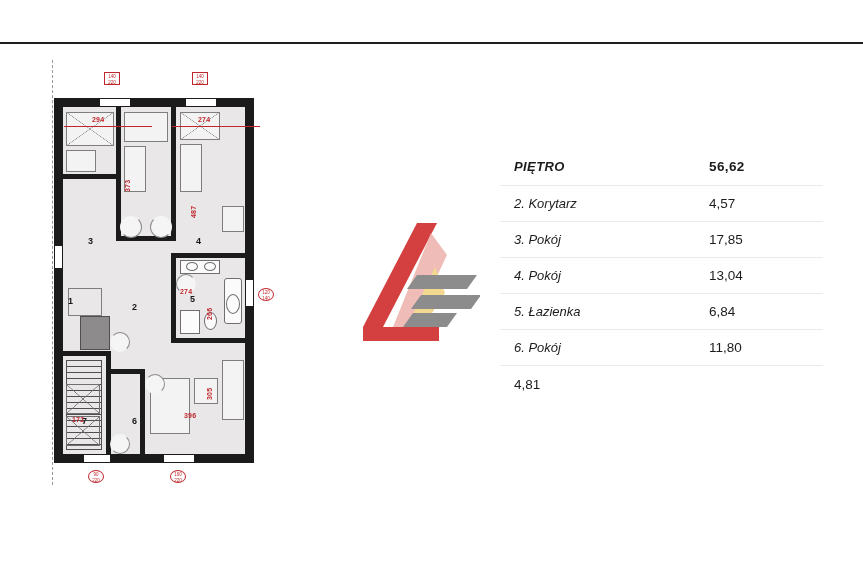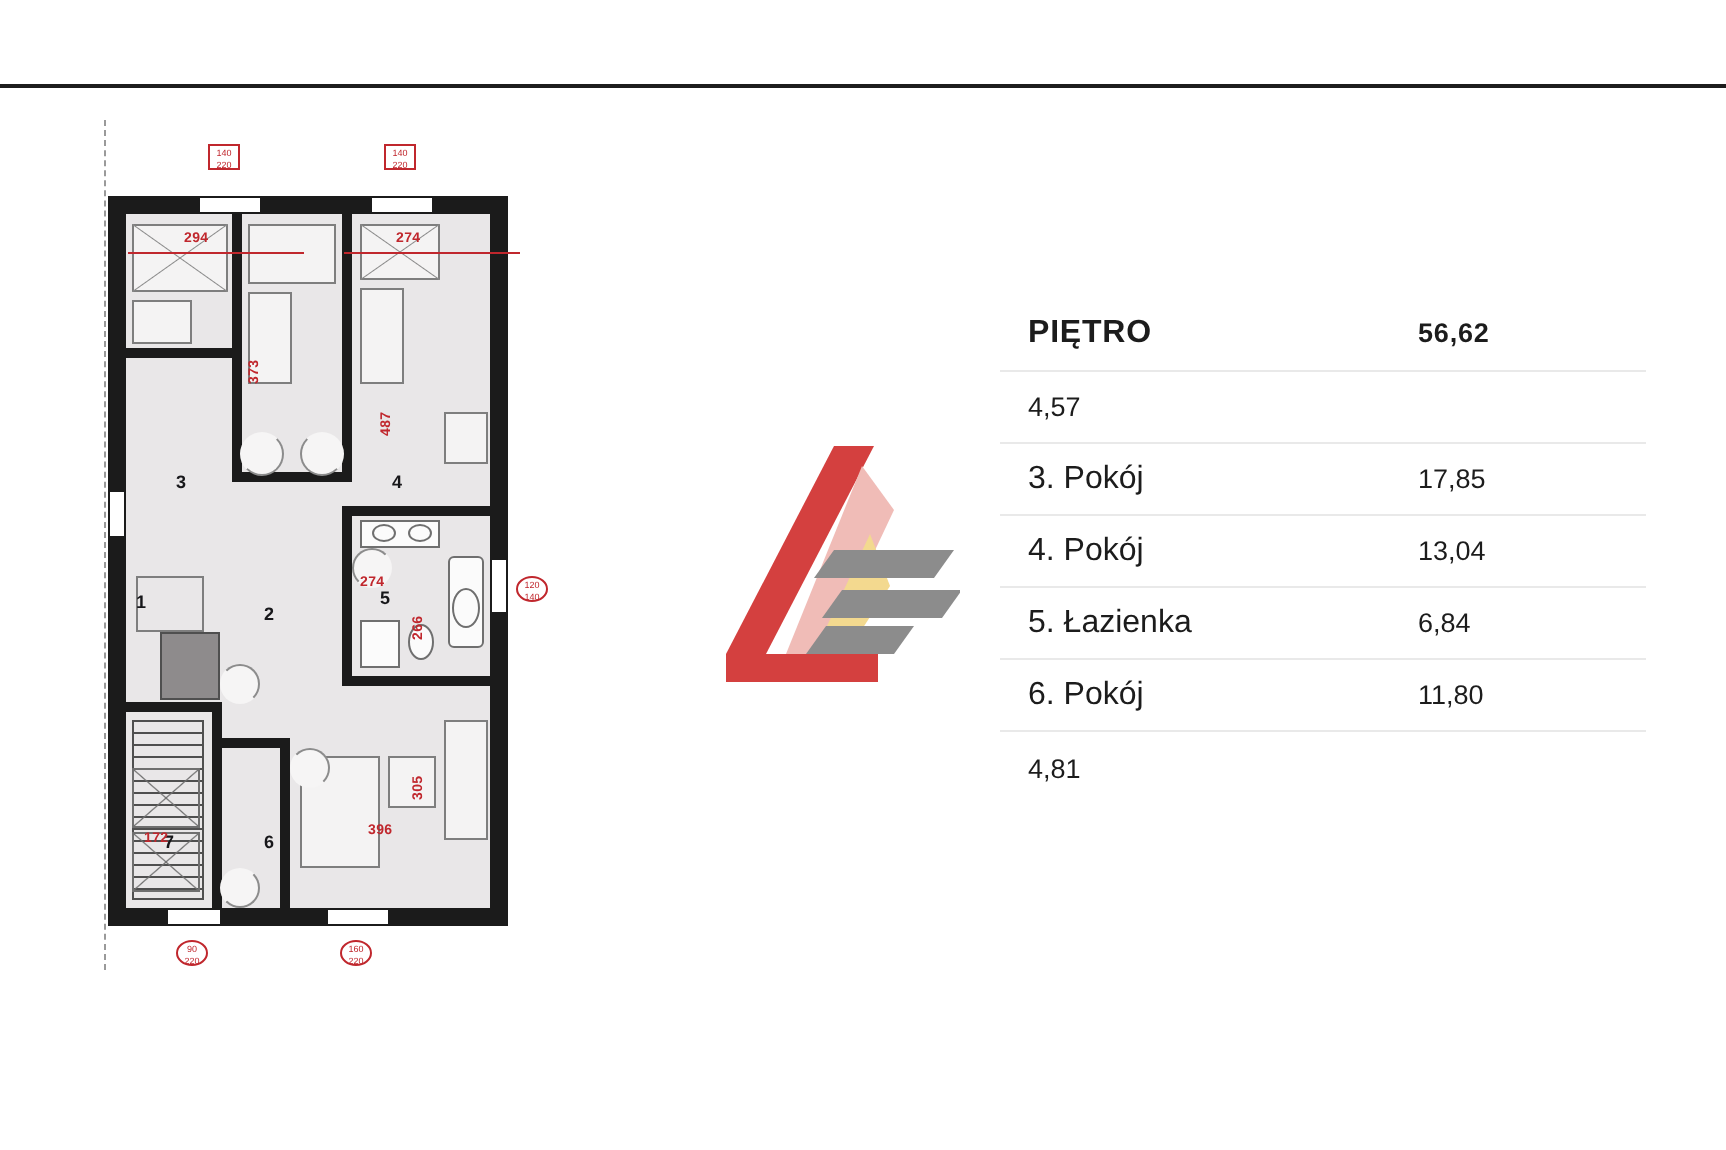--- a/index.html
+++ b/index.html
@@ -170,22 +170,23 @@
     display: flex;
     align-items: center;
     height: 36px;
     border-bottom: 1px solid #e9e9e9;
     padding: 0 14px;
     box-sizing: border-box;
   }
   .trow:last-child { border-bottom: none; }
   .trow .c1 {
     flex: 0 0 195px;
-    font-size: 16px;
+    font-size: 13px;
     color: #1c1c1c;
+    font-style: italic;
   }
   .trow .c2 {
     flex: 1 1 auto;
     font-size: 13.5px;
     color: #1c1c1c;
   }
   .thead .c1, .thead .c2 {
     font-weight: 700;
     letter-spacing: 0.4px;
   }
@@ -326,20 +327,21 @@
       <polygon points="58,98 102,98 92,112 48,112" fill="#8c8c8c"></polygon>
     </svg>
   </div>
 
   <div class="table">
     <div class="trow thead">
       <div class="c1">PIĘTRO</div>
       <div class="c2">56,62</div>
     </div>
     <div class="trow">
+      <div class="c1">2. Korytarz</div>
       <div class="c2">4,57</div>
     </div>
     <div class="trow">
       <div class="c1">3. Pokój</div>
       <div class="c2">17,85</div>
     </div>
     <div class="trow">
       <div class="c1">4. Pokój</div>
       <div class="c2">13,04</div>
     </div>

